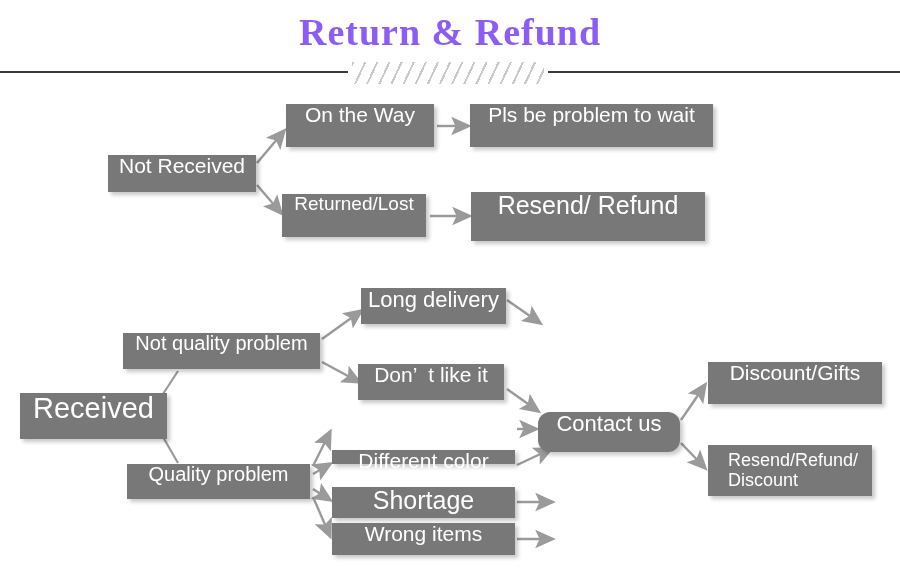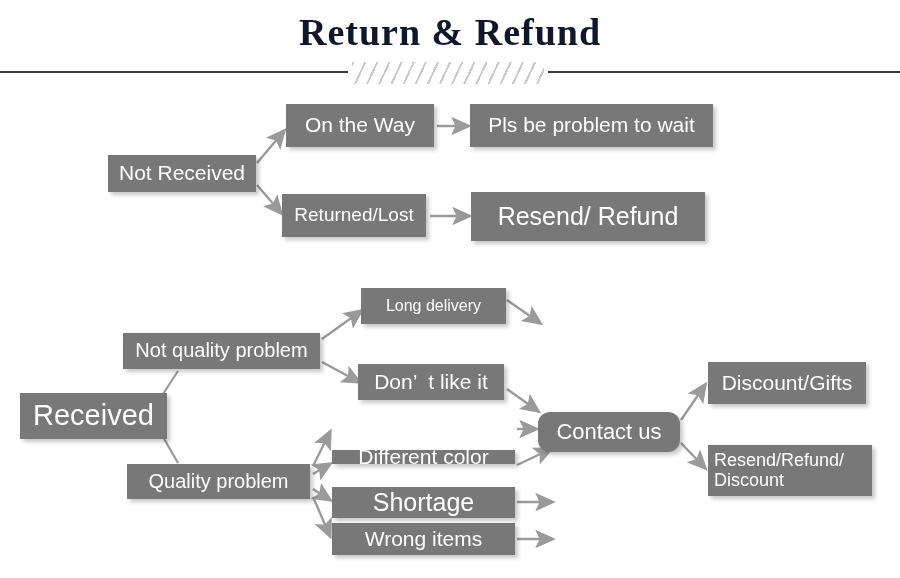--- a/index.html
+++ b/index.html
@@ -27,21 +27,21 @@
   .page-title {
     position: absolute;
     left: 0;
     top: 10px;
     width: 900px;
     text-align: center;
     font-family: "Liberation Serif", serif;
     font-size: 38px;
     font-weight: 700;
     letter-spacing: 1px;
-    color: #0f172a;
+    color: #8b5cf6;
     white-space: nowrap;
   }
 
   .divider {
     position: absolute;
     left: 0;
     top: 62px;
     width: 900px;
     height: 22px;
   }
@@ -65,30 +65,29 @@
         rgba(255,255,255,0) 2px, rgba(255,255,255,0) 11px);
   }
 
   
   .node {
     position: absolute;
     background: #787878;
     color: #ffffff;
     box-shadow: 3px 3px 4px rgba(0,0,0,0.22);
     display: flex;
-    align-items: center;
     justify-content: center;
     box-sizing: border-box;
     line-height: 1.08;
     white-space: pre;
     z-index: 3;
   }
   .node.left-align {
     justify-content: flex-start;
-    padding-left: 6px;
+    padding-left: 20px;
     text-align: left;
   }
 
   
   #arrows {
     position: absolute;
     left: 0; top: 0;
     width: 900px;
     height: 578px;
     z-index: 1;
@@ -184,21 +183,21 @@
   </div>
 
   <div class="node" style="left:123px; top:333px; width:197px; height:36px; font-size:20px;">
     <span>Not quality problem</span>
   </div>
 
   <div class="node" style="left:127px; top:464px; width:183px; height:35px; font-size:20px;">
     <span>Quality problem</span>
   </div>
 
-  <div class="node" style="left:361px; top:288px; width:145px; height:36px; font-size:16px;">
+  <div class="node" style="left:361px; top:288px; width:145px; height:36px; font-size:22px;">
     <span>Long delivery</span>
   </div>
 
   <div class="node" style="left:358px; top:364px; width:146px; height:36px; font-size:21px;">
     <span>Don’  t like it</span>
   </div>
 
 
   <div class="node" style="left:332px; top:450px; width:183px; height:14px; font-size:21px;">
     <span>Different color</span>
@@ -209,21 +208,21 @@
   </div>
 
   <div class="node" style="left:332px; top:523px; width:183px; height:32px; font-size:21px;">
     <span>Wrong items</span>
   </div>
 
   <div class="node" style="left:538px; top:412px; width:142px; height:40px; font-size:22px;border-radius:12px;">
     <span>Contact us</span>
   </div>
 
-  <div class="node" style="left:708px; top:362px; width:158px; height:42px; font-size:21px;">
+  <div class="node" style="left:708px; top:362px; width:174px; height:42px; font-size:21px;">
     <span>Discount/Gifts</span>
   </div>
 
   <div class="node left-align" style="left:708px; top:445px; width:164px; height:51px; font-size:18px; flex-direction:column; align-items:flex-start; justify-content:center;">
     <span>Resend/Refund/</span>
     <span>Discount</span>
   </div>
 
 </div>
 

